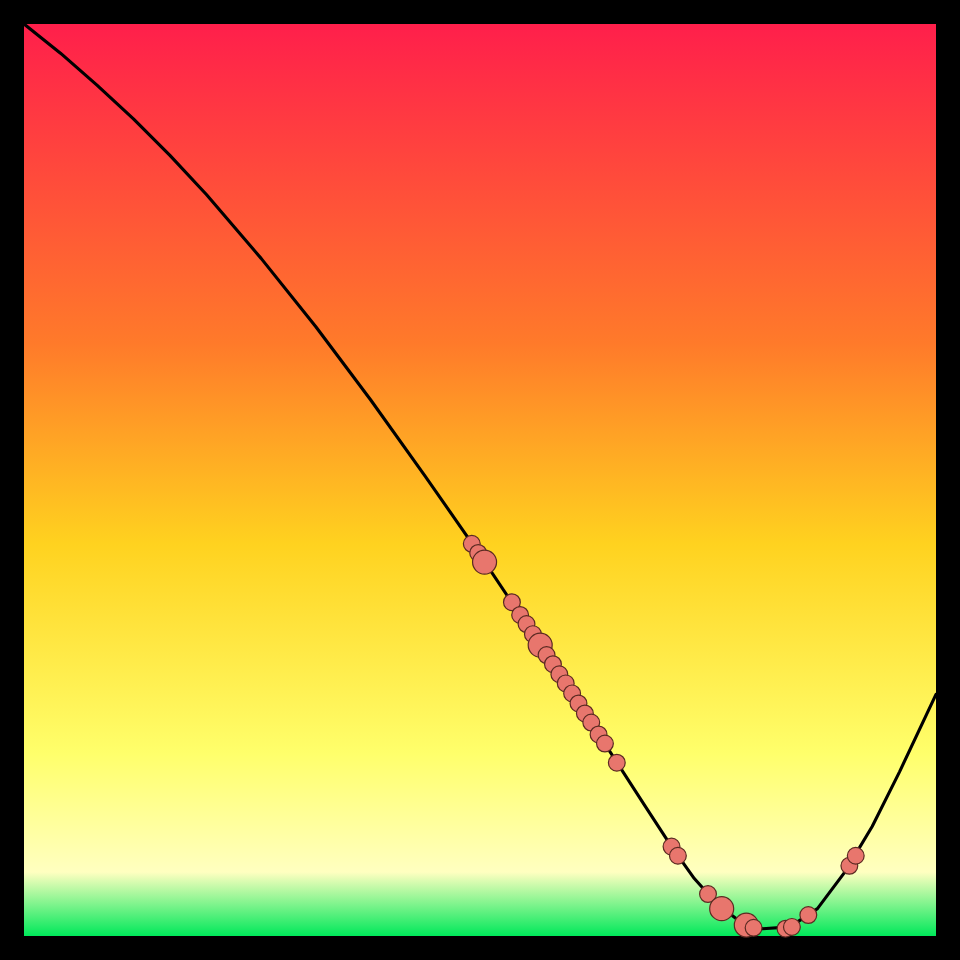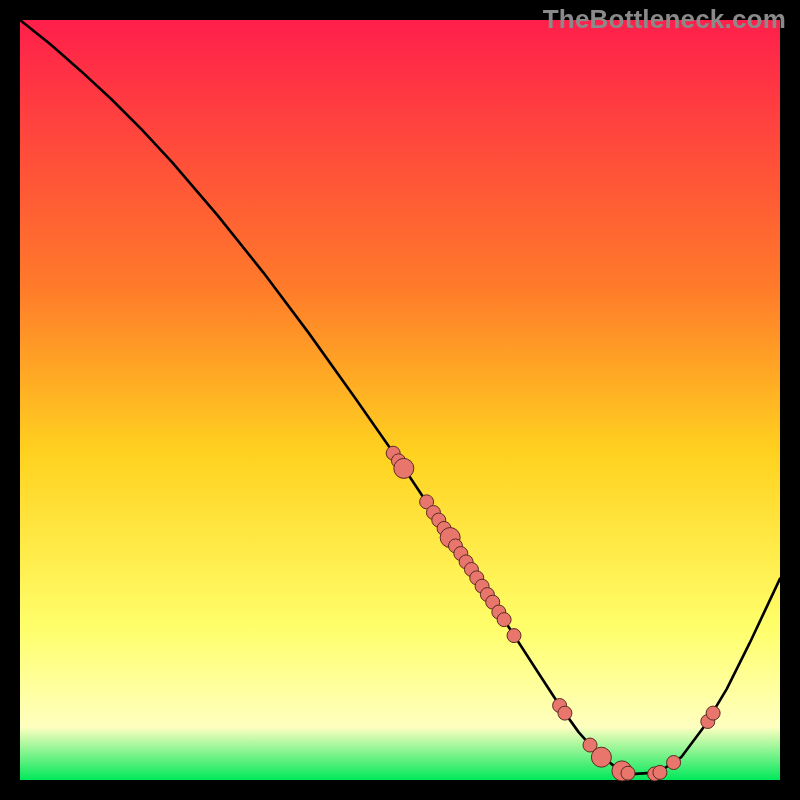--- a/index.html
+++ b/index.html
@@ -72,14 +72,13 @@
       <circle cx="590.00" cy="745.04" r="7" fill="#e8766d" stroke="#5b2a22" stroke-width="1"></circle>
       <circle cx="601.40" cy="757.20" r="10" fill="#e8766d" stroke="#5b2a22" stroke-width="1"></circle>
       <circle cx="621.92" cy="770.88" r="10" fill="#e8766d" stroke="#5b2a22" stroke-width="1"></circle>
       <circle cx="628.00" cy="773.16" r="7" fill="#e8766d" stroke="#5b2a22" stroke-width="1"></circle>
       <circle cx="654.60" cy="773.92" r="7" fill="#e8766d" stroke="#5b2a22" stroke-width="1"></circle>
       <circle cx="659.92" cy="772.40" r="7" fill="#e8766d" stroke="#5b2a22" stroke-width="1"></circle>
       <circle cx="673.60" cy="762.52" r="7" fill="#e8766d" stroke="#5b2a22" stroke-width="1"></circle>
       <circle cx="707.80" cy="721.48" r="7" fill="#e8766d" stroke="#5b2a22" stroke-width="1"></circle>
       <circle cx="713.12" cy="713.12" r="7" fill="#e8766d" stroke="#5b2a22" stroke-width="1"></circle>
     </svg>
-  <div class="watermark">TheBottleneck.com</div>
 </div>
 
 </body></html>

